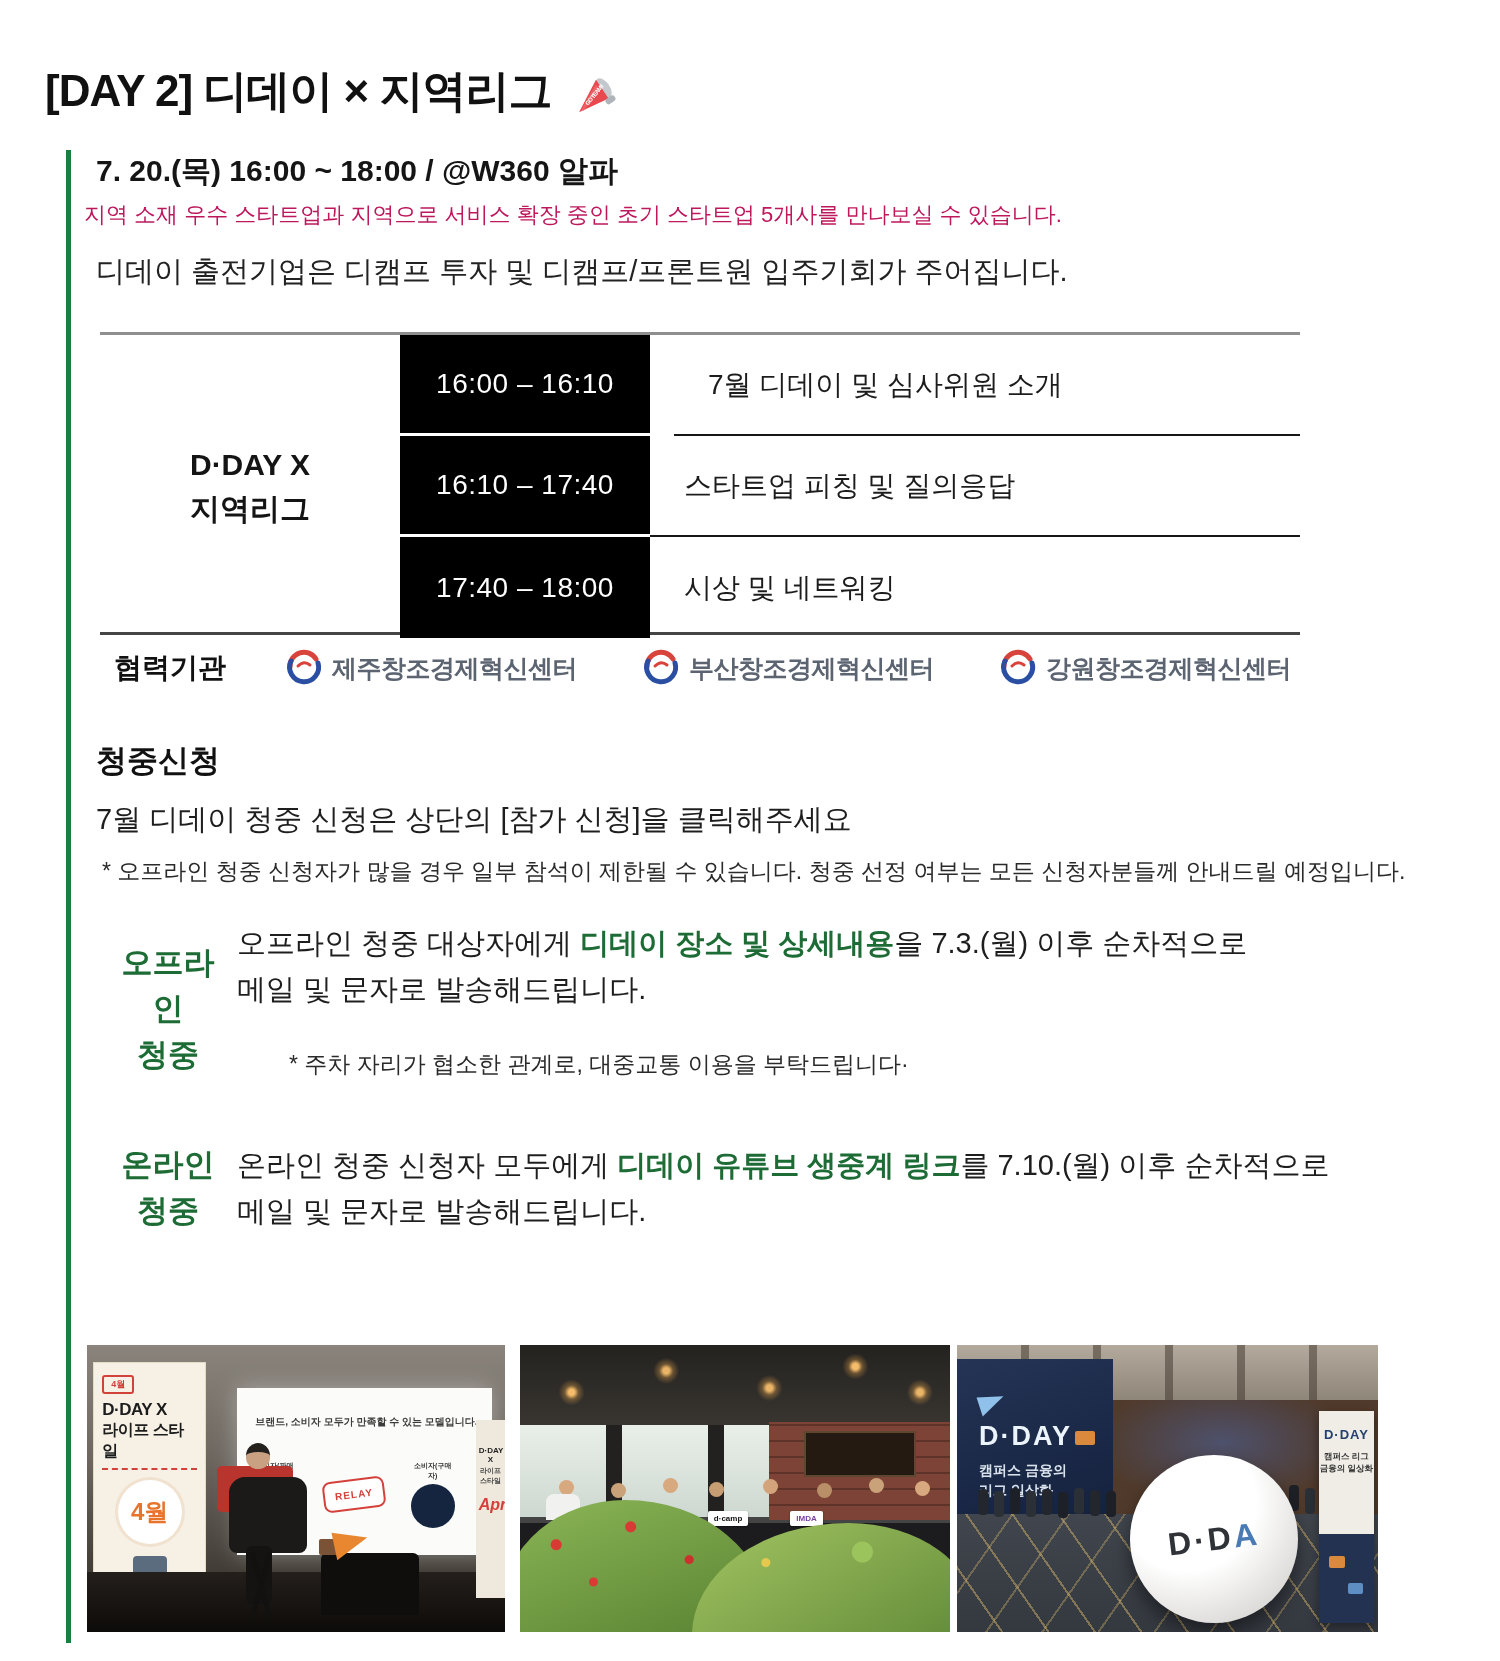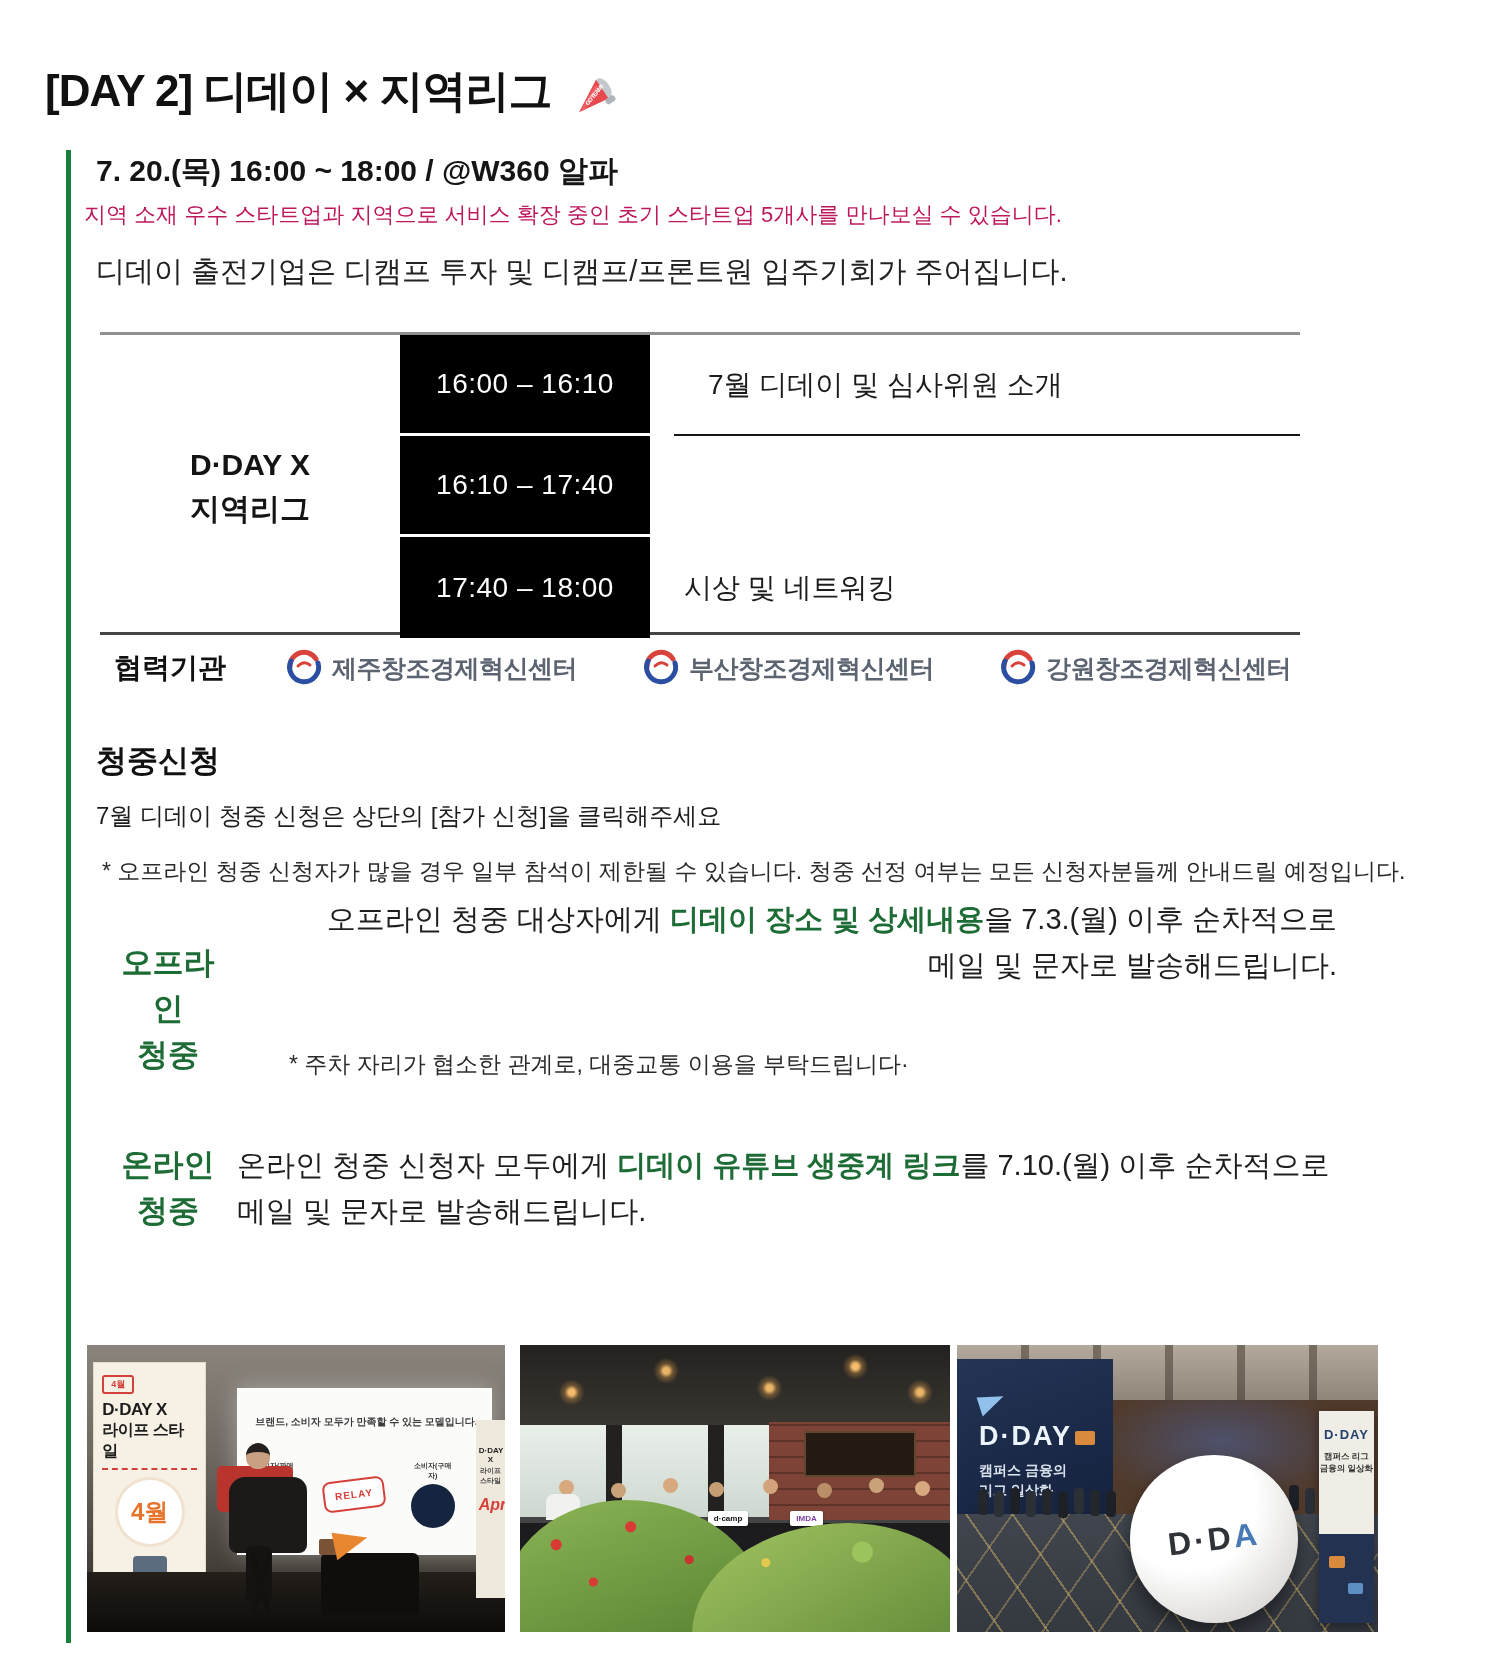--- a/index.html
+++ b/index.html
@@ -25,27 +25,27 @@
   .sch-time.gap { border-bottom:3px solid #ffffff; }
   .sch-act { display:flex; align-items:center; padding-left:34px; font-size:28px; color:#1c1c1c; }
   .sch-act.sep { border-bottom:2px solid #161616; }
   
   .partners { position:absolute; left:114px; top:648px; display:flex; align-items:center; }
   .partners .p-label { font-size:28px; font-weight:600; color:#111; margin-right:58px; }
   .partner { display:flex; align-items:center; gap:8px; margin-right:64px; }
   .partner .p-name { font-size:25px; font-weight:700; color:#5b6470; letter-spacing:-0.5px; }
   
   .aud-heading { position:absolute; left:96px; top:740px; font-size:31px; font-weight:800; color:#111; }
-  .aud-instruction { position:absolute; left:96px; top:800px; font-size:24px; color:#1e1e1e; }
+  .aud-instruction { position:absolute; left:96px; top:800px; font-size:29px; color:#1e1e1e; }
   .aud-note { position:absolute; left:102px; top:856px; font-size:23px; color:#2a2a2a; }
   .grp-label { position:absolute; width:116px; text-align:center; font-size:31px; font-weight:800; color:#1d6b35; line-height:46px; }
   .grp-label.offline { left:110px; top:940px; }
   .grp-label.online { left:110px; top:1142px; }
   .grp-text { position:absolute; left:237px; width:1100px; font-size:29px; line-height:46px; color:#1e1e1e; }
-  .grp-text.offline { top:896px;text-align:right; }
+  .grp-text.offline { top:920px; }
   .grp-text.online { top:1142px; }
   .grp-text .hl { color:#1d6b35; font-weight:800; }
   .parking-note { position:absolute; left:289px; top:1049px; font-size:23px; color:#2a2a2a; }
   
   .photo { position:absolute; top:1345px; height:287px; overflow:hidden; background:#444; }
   .ph-1 { left:87px; width:418px; }
   .ph-2 { left:520px; width:430px; }
   .ph-3 { left:957px; width:421px; }
   .abs { position:absolute; }
   
@@ -175,20 +175,21 @@
   <p class="para2">디데이 출전기업은 디캠프 투자 및 디캠프/프론트원 입주기회가 주어집니다.</p>
 
   <div class="schedule">
     <div class="sch-label">
       <div>D·DAY X</div>
       <div>지역리그</div>
     </div>
     <div class="sch-time gap" style="grid-row:1;grid-column:2;">16:00 – 16:10</div>
     <div class="sch-act sep" style="grid-row:1;grid-column:3;margin-left:24px;">7월 디데이 및 심사위원 소개</div>
     <div class="sch-time gap" style="grid-row:2;grid-column:2;">16:10 – 17:40</div>
+    <div class="sch-act sep" style="grid-row:2;grid-column:3;">스타트업 피칭 및 질의응답</div>
     <div class="sch-time" style="grid-row:3;grid-column:2;">17:40 – 18:00</div>
     <div class="sch-act" style="grid-row:3;grid-column:3;">시상 및 네트워킹</div>
   </div>
 
   <div class="partners">
     <span class="p-label">협력기관</span>
 
     <span class="partner">
       <svg width="40" height="40" viewBox="0 0 40 40" aria-hidden="true">
         <path d="M6 19 A14 14 0 0 1 32 11" fill="none" stroke="#d8433c" stroke-width="5" stroke-linecap="round"></path>

